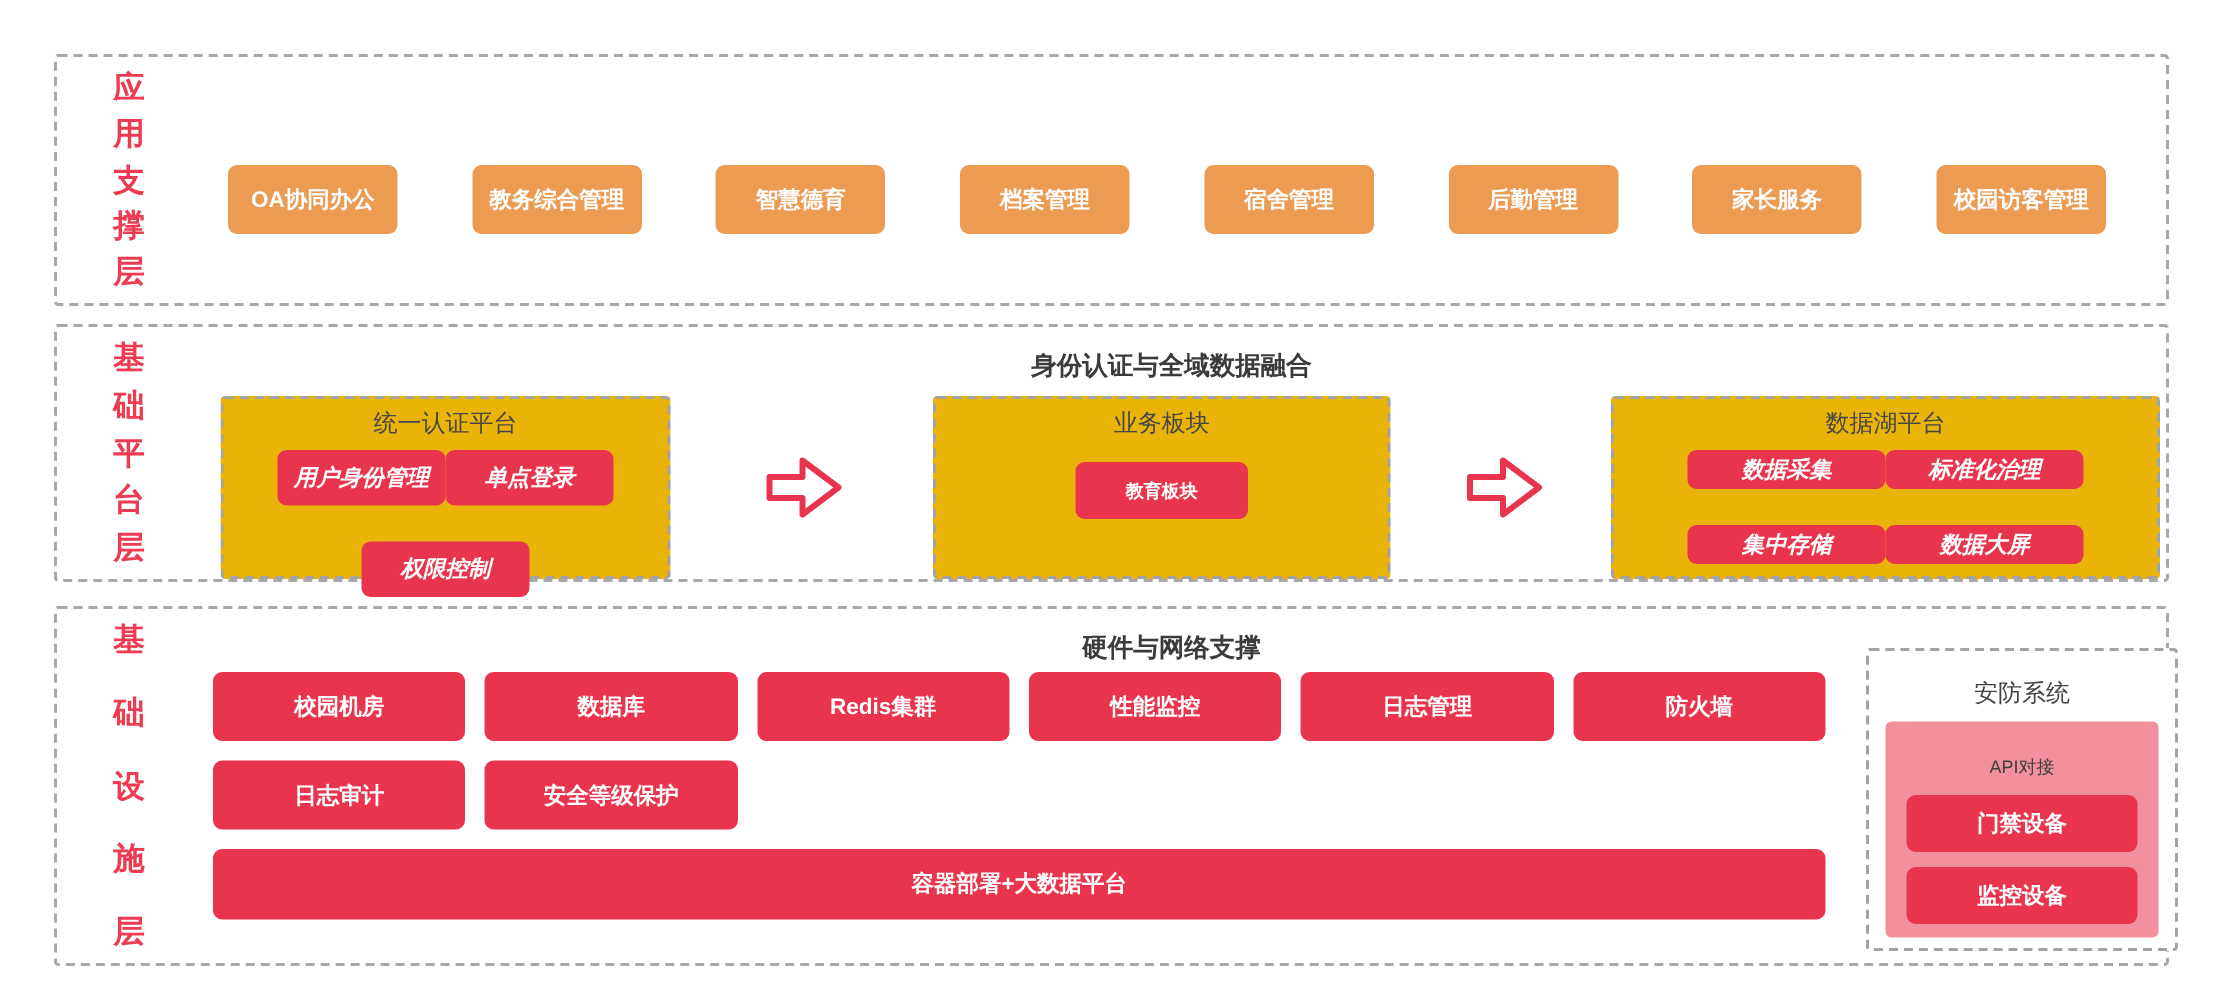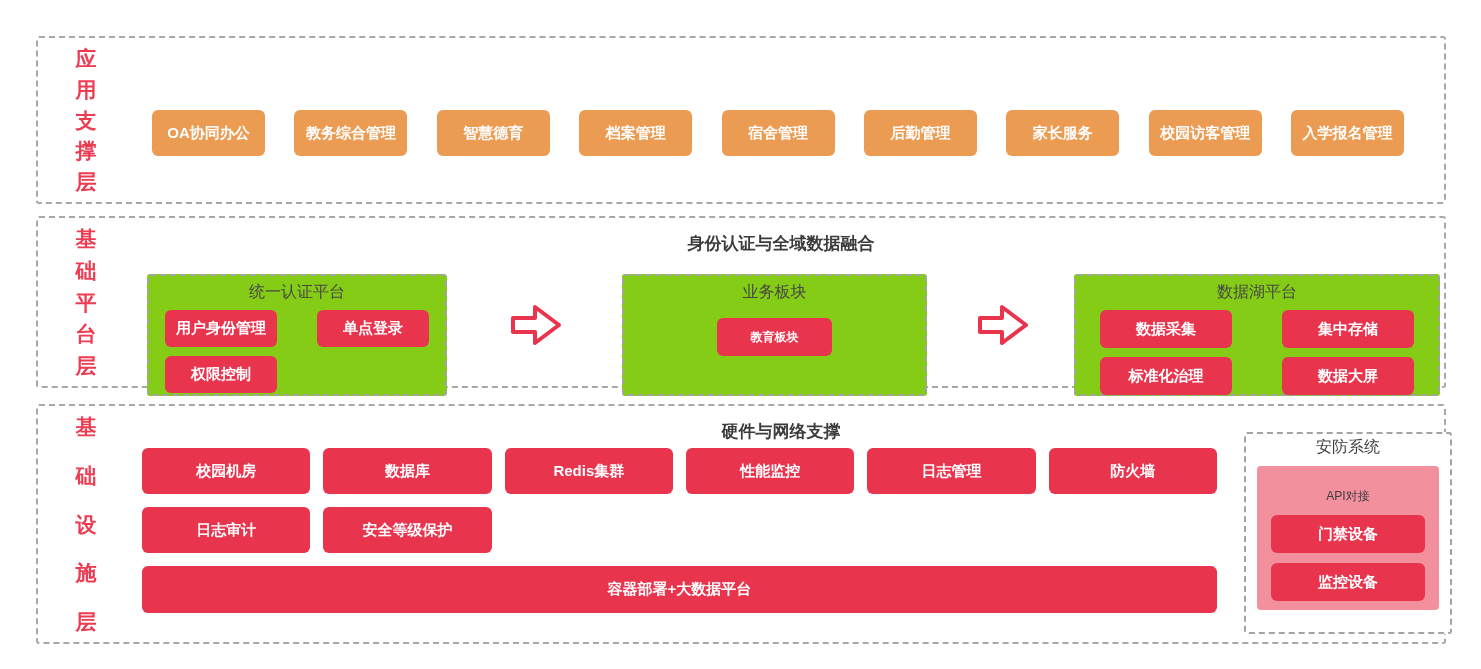--- a/index.html
+++ b/index.html
@@ -30,51 +30,51 @@
   .orange{background:#EC9B52;}
   .red{background:#E9344E;}
   
   .sysrow{
     position:absolute;left:114px;right:40px;top:72px;height:46px;
     display:flex;justify-content:space-between;
   }
   .sysrow .btn{width:113px;height:46px;font-size:15px;}
   
   .subbox{
-    position:absolute;top:56px;height:122px;box-sizing:border-box;
-    border:2px dashed #a3a3a3;border-radius:3px;background:#84cc16;
+    position:absolute;top:46px;height:122px;box-sizing:border-box;
+    border:2px dashed #a3a3a3;border-radius:3px;background:#eab308;
   }
   .authbox{left:109px;width:300px;}
   .bizbox{left:584px;width:305px;}
   .lakebox{left:1036px;width:366px;}
   .subtitle{margin-top:6px;text-align:center;font-size:16px;color:#474747;}
   .grid2{
-    display:flex;flex-wrap:wrap;justify-content:space-between;
-    padding:7px 16px 0;row-gap:9px;
+    display:flex;flex-wrap:wrap;justify-content:center;
+    padding:7px 16px 0;row-gap:24px;font-style:italic;
   }
   .grid2 .btn{width:112px;height:37px;font-size:15px;}
   .lakebox .grid2{padding:7px 24px 0;}
-  .lakebox .grid2 .btn{width:132px;height:38px;}
+  .lakebox .grid2 .btn{width:132px;height:26px;}
   .bizbtn{width:115px;height:38px;font-size:12px;margin:15px auto 0;}
   .arrow{position:absolute;top:84px;width:52px;height:46px;}
   .arrow1{left:472px;}
   .arrow2{left:939px;}
   
   .infragrid{
     position:absolute;left:104px;top:42px;width:1075px;
     display:grid;grid-template-columns:repeat(6,1fr);
     grid-template-rows:46px 46px 47px;gap:13px;
   }
   .infragrid .btn{font-size:15px;border-radius:6px;}
   .wide{grid-column:1 / -1;}
   .secbox{
     position:absolute;left:1206px;top:26px;width:208px;height:202px;box-sizing:border-box;
     border:2px dashed #a3a3a3;border-radius:3px;background:#fff;
   }
-  .sectitle{margin-top:3px;text-align:center;font-size:16px;color:#434343;}
+  .sectitle{margin-top:18px;text-align:center;font-size:16px;color:#434343;}
   .pinkbox{
     margin:8px 11px 0;height:144px;box-sizing:border-box;background:#F2909D;
     border-radius:4px;padding:6px 14px 0;
   }
   .apititle{text-align:center;font-size:12px;color:#3d3d3d;margin-top:16px;}
   .pinkbox .btn{height:38px;font-size:15px;margin-top:10px;border-radius:6px;}
   
   .wm{
     position:absolute;display:flex;flex-direction:column;align-items:center;
     opacity:0.14;color:#777;transform:rotate(38deg);pointer-events:none;
@@ -139,21 +139,20 @@
     </div>
     <div class="sysrow">
       <div class="btn orange">OA协同办公</div>
       <div class="btn orange">教务综合管理</div>
       <div class="btn orange">智慧德育</div>
       <div class="btn orange">档案管理</div>
       <div class="btn orange">宿舍管理</div>
       <div class="btn orange">后勤管理</div>
       <div class="btn orange">家长服务</div>
       <div class="btn orange">校园访客管理</div>
-      <div class="btn orange">入学报名管理</div>
     </div>
   </div>
 
   <div class="layer layer2">
     <div class="vlabel">
       <div>基</div>
       <div>础</div>
       <div>平</div>
       <div>台</div>
       <div>层</div>
@@ -183,22 +182,22 @@
     <span class="arrow arrow2">
       <svg width="52" height="46" viewBox="0 0 52 46">
           <path d="M3 16 H25 V5 L49 23 L25 41 V30 H3 Z" fill="#ffffff" stroke="#E9344E" stroke-width="4" stroke-linejoin="round"></path>
         </svg>
     </span>
 
     <div class="subbox lakebox">
       <div class="subtitle">数据湖平台</div>
       <div class="grid2">
         <div class="btn red">数据采集</div>
+        <div class="btn red">标准化治理</div>
         <div class="btn red">集中存储</div>
-        <div class="btn red">标准化治理</div>
         <div class="btn red">数据大屏</div>
       </div>
     </div>
   </div>
 
   <div class="layer layer3">
     <div class="vlabel">
       <div>基</div>
       <div>础</div>
       <div>设</div>

